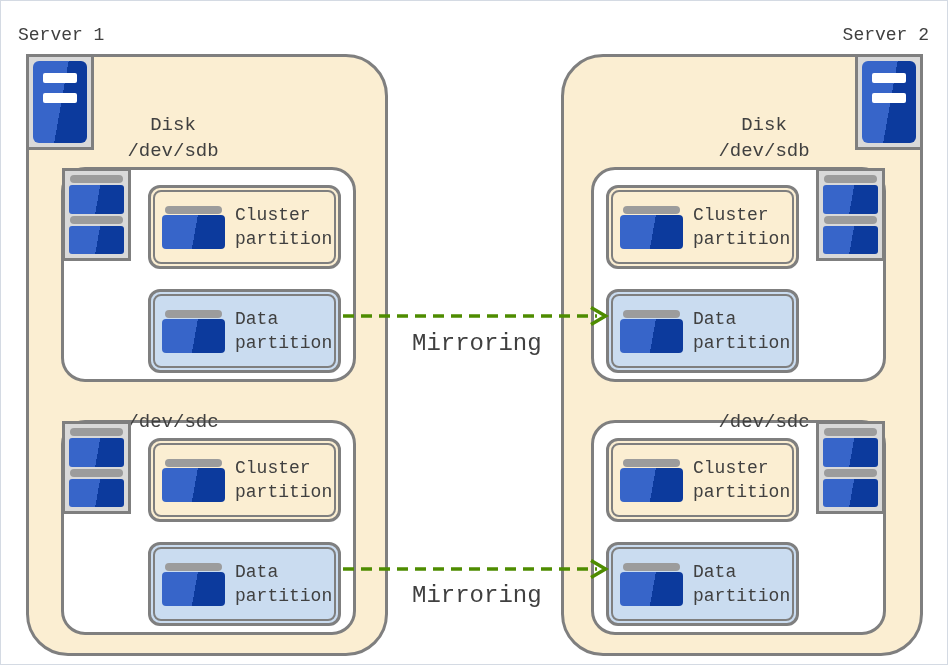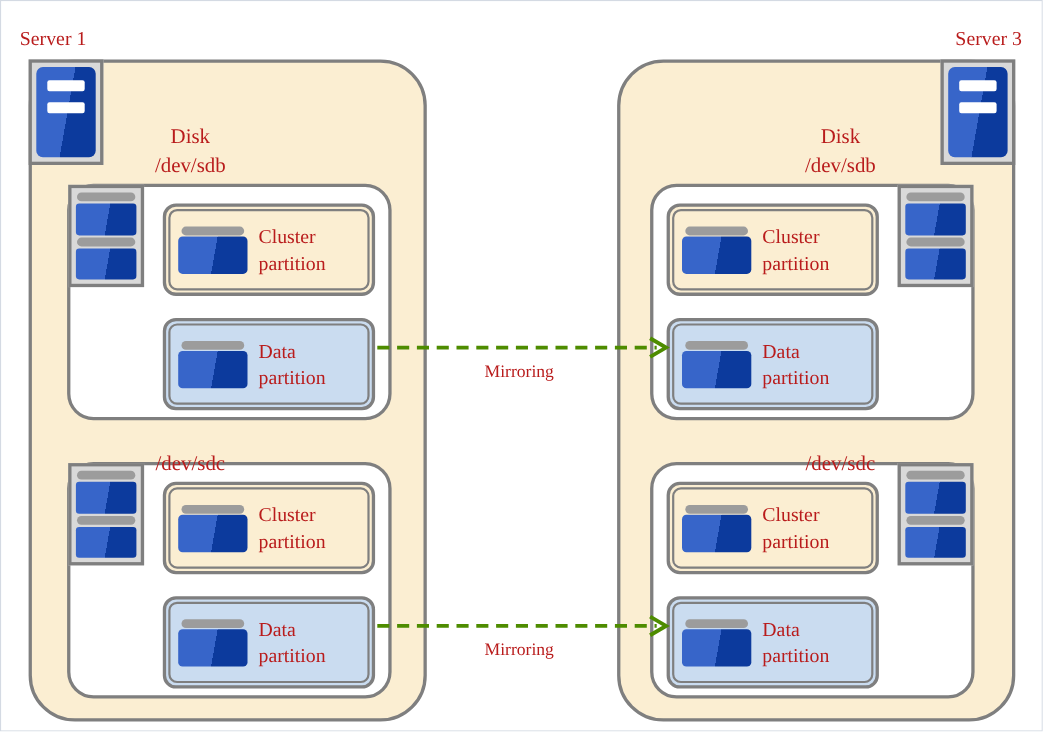--- a/index.html
+++ b/index.html
@@ -1,19 +1,19 @@
 <!DOCTYPE html>
 <html><head>
 <meta charset="utf-8">
 <style>
   html,body{margin:0;padding:0;background:#ffffff;}
   .canvas{
     position:relative; width:948px; height:665px; box-sizing:border-box;
     border:1px solid #d4dae3; background:#ffffff;
-    font-family:Liberation Serif, serif; color:#b91c1c; overflow:hidden;
+    font-family:Liberation Mono, monospace; color:#404040; overflow:hidden;
   }
   .outer-label{position:absolute; font-size:18px; line-height:20px; white-space:nowrap;}
   #lbl-s1{left:17px; top:24px;}
   #lbl-s2{right:18px; top:24px;}
 
   .server{
     position:absolute; top:53px; width:362px; height:602px; box-sizing:border-box;
     background:#FBEED2; border:3px solid #7F7F7F; border-radius:42px;
   }
   #server1{left:25px;} #server2{left:560px;}
@@ -67,32 +67,32 @@
     display:flex; align-items:center;
   }
   .partition.cluster, .partition.cluster .inner{background:#FBEED2;}
   .partition.data, .partition.data .inner{background:#CADCF0;}
 
   .part-icon{margin-left:7px; width:63px; flex:0 0 auto;}
   .part-icon .pbar{width:57px; height:8px; margin:0 auto 1px auto; background:#9C9C9C; border-radius:4px;}
   .part-icon .prect{width:63px; height:34px; background:linear-gradient(100deg,#3765C9 52%,#0C3A9D 52%); border-radius:4px;}
   .part-text{margin-left:10px; font-size:18px; line-height:24px;}
 
-  .mirror-label{position:absolute; width:120px; left:411px; text-align:center; font-size:16px; z-index:4;}
+  .mirror-label{position:absolute; width:120px; left:411px; text-align:center; font-size:24px; z-index:4;}
   #mlbl-1{top:329px;} #mlbl-2{top:581px;}
 
   .arrows{position:absolute; left:0; top:0; z-index:4; pointer-events:none;}
 </style>
 </head>
 <body>
 
 <div class="canvas">
 
   <div class="outer-label" id="lbl-s1">Server 1</div>
-  <div class="outer-label" id="lbl-s2">Server 3</div>
+  <div class="outer-label" id="lbl-s2">Server 2</div>
 
   <div class="server server-l" id="server1">
     <div class="server-icon at-left">
       <div class="tower">
           <div class="slot s1"></div>
           <div class="slot s2"></div>
         </div>
     </div>
 
     <div class="disk-title dt-sdb">

